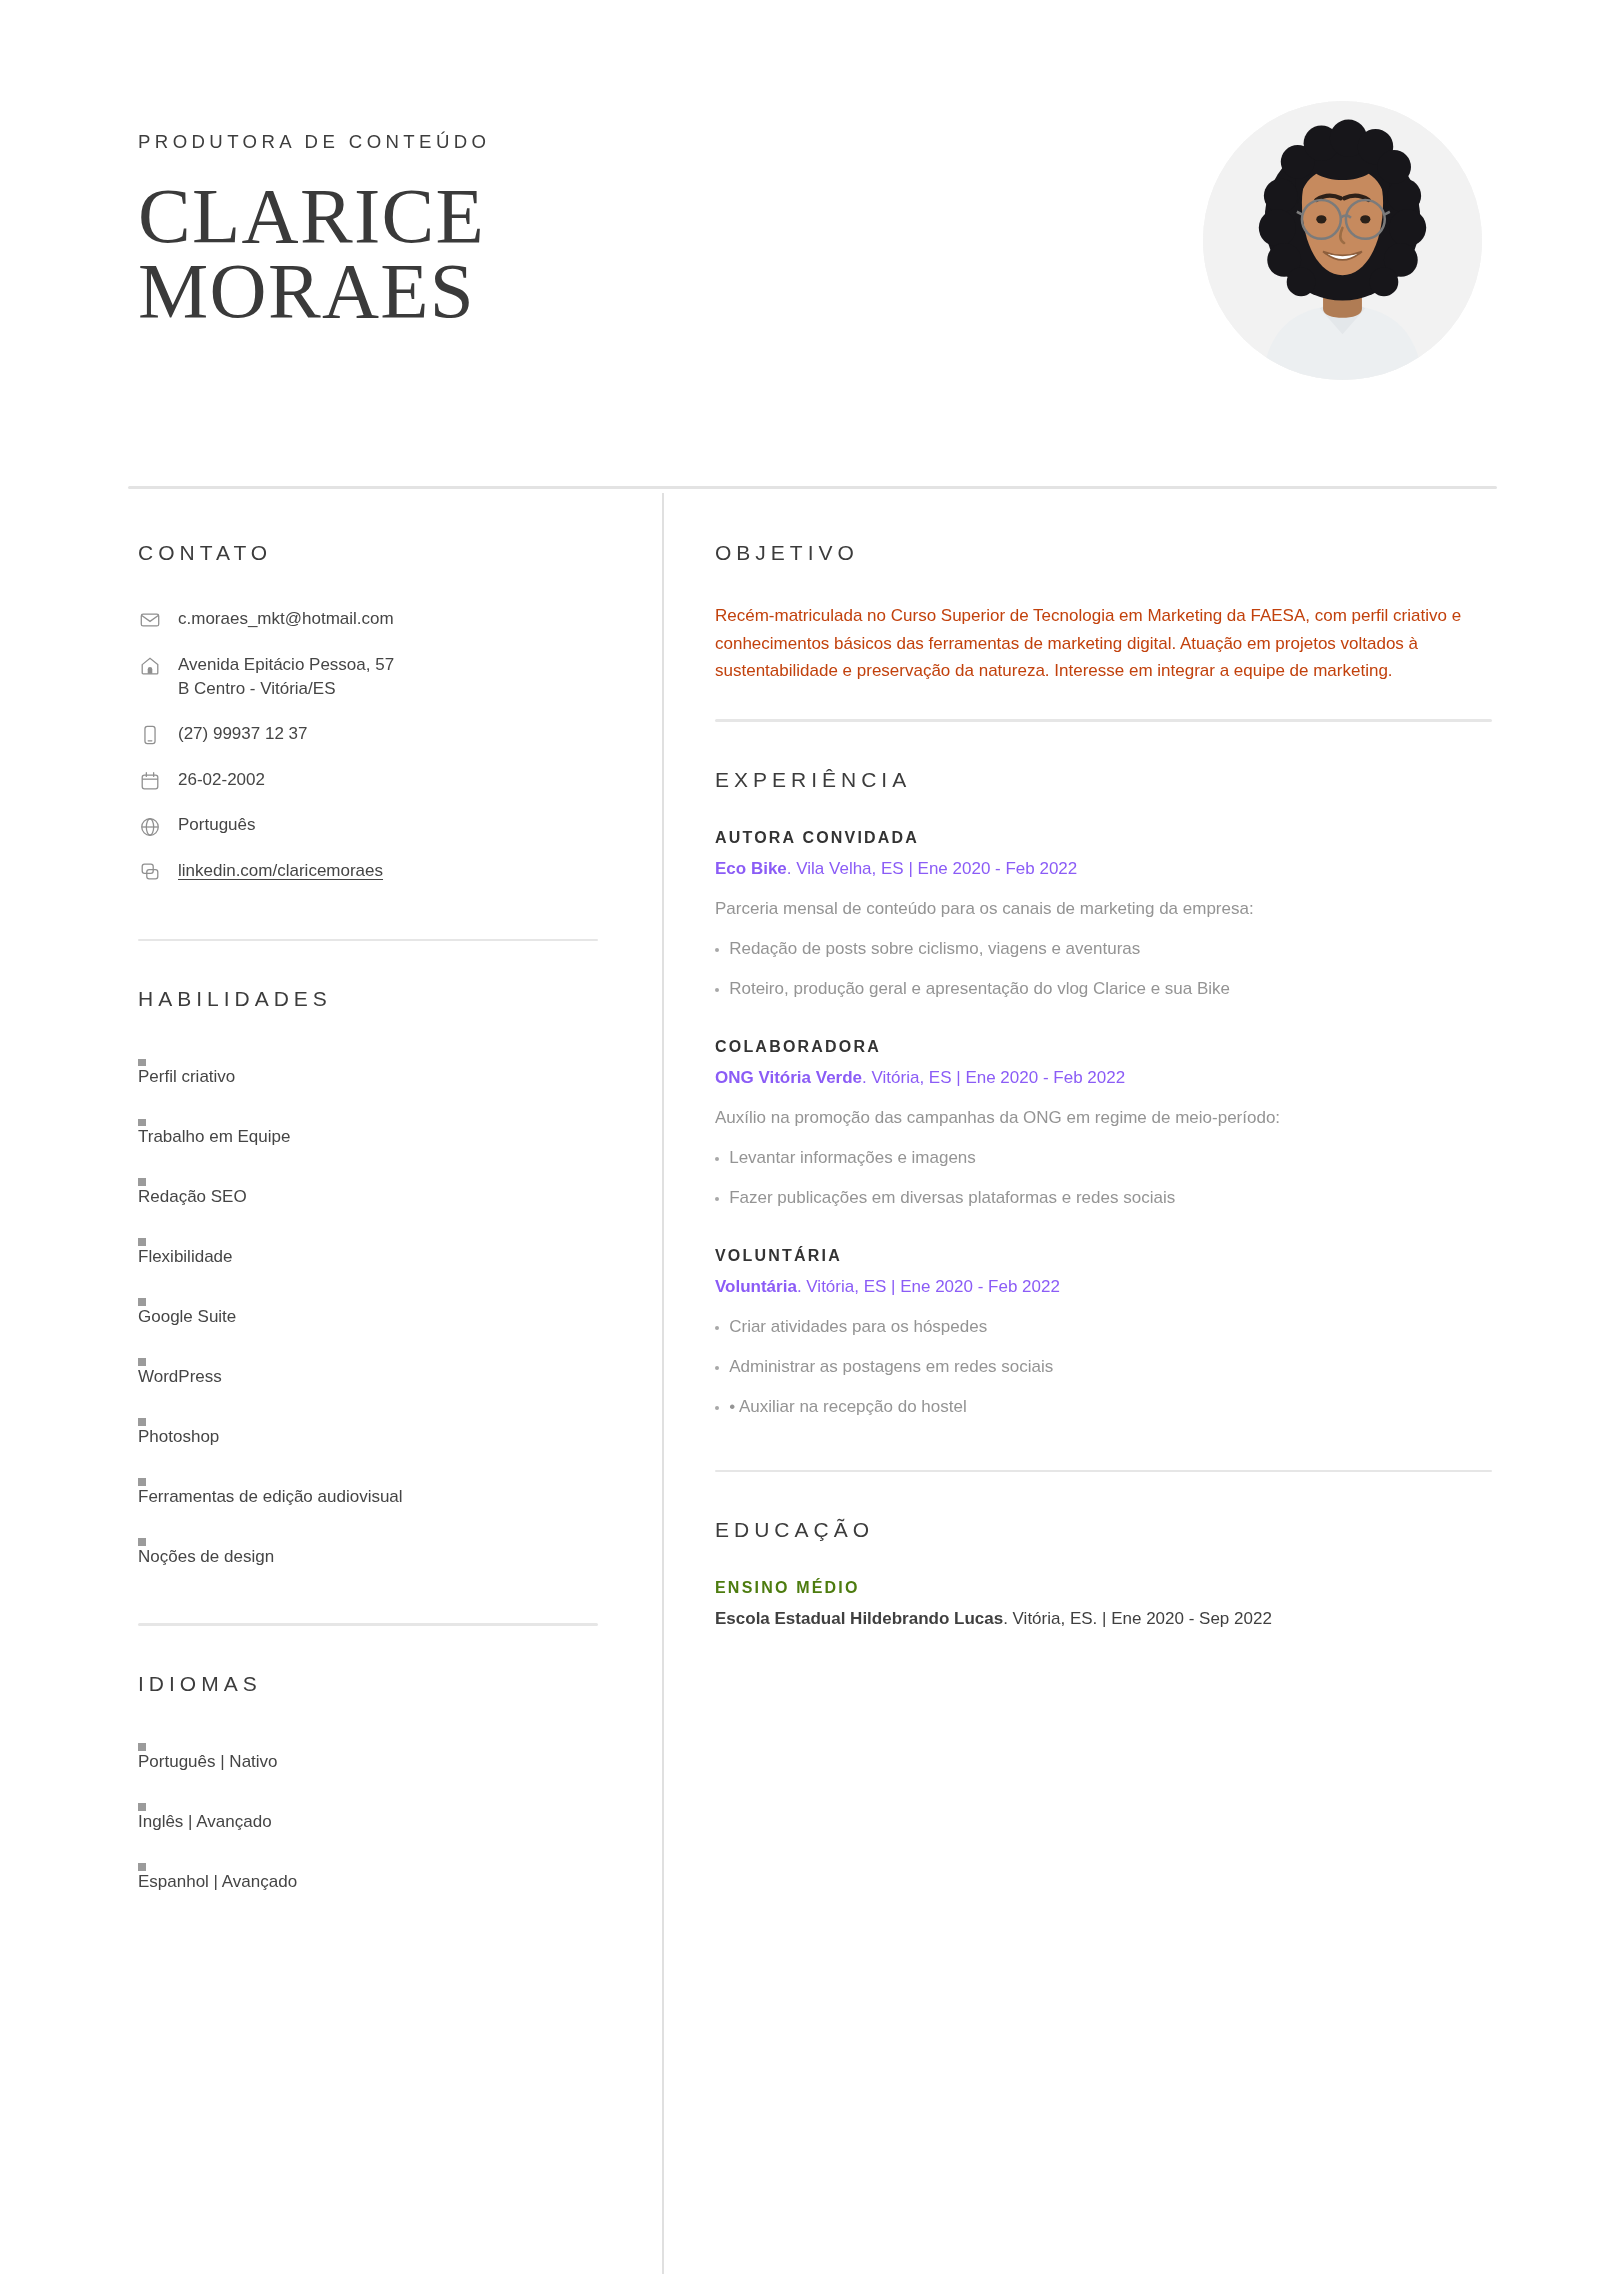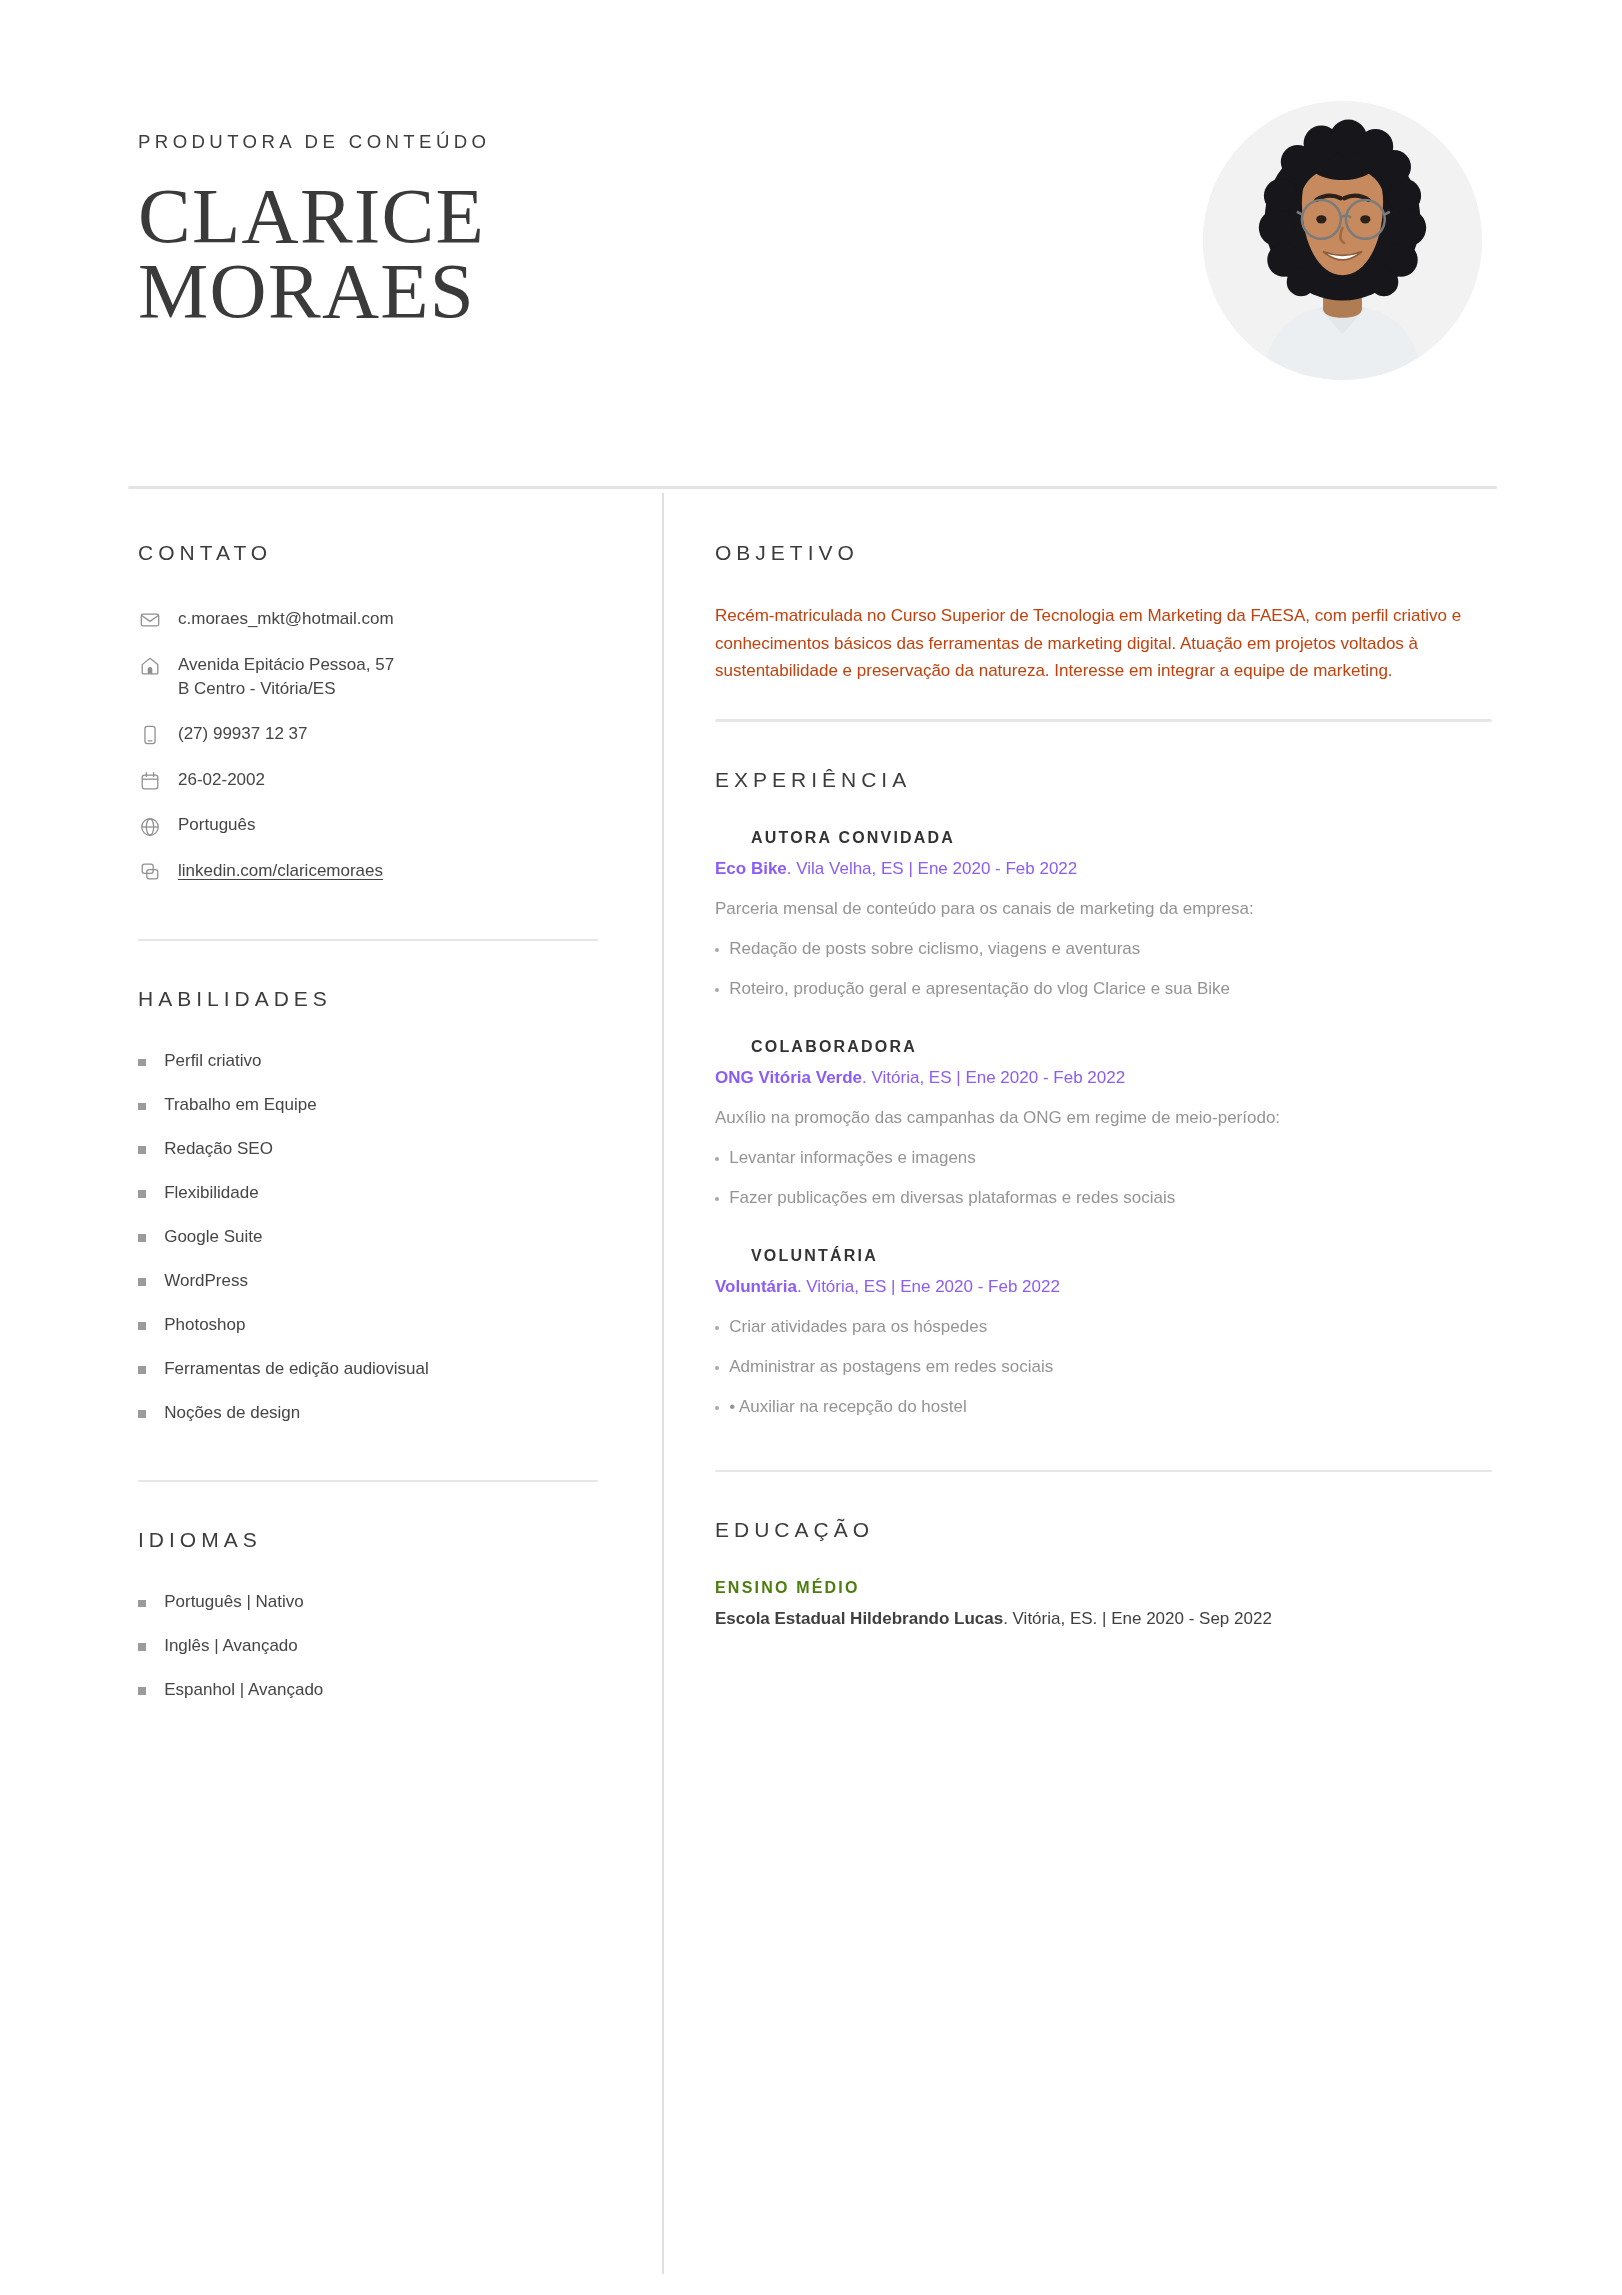--- a/index.html
+++ b/index.html
@@ -127,20 +127,21 @@
     text-decoration:underline;
     text-underline-offset:2.5px;
   }
 
   
   .sq-list { margin-top:39px; }
   .sq-item {
     display:flex;
     align-items:flex-start;
     margin-bottom:21px;
+    flex-direction:column;
   }
   .sq-item .sq {
     width:7.6px; height:7.6px;
     min-width:7.6px;
     background:#9b9b9b;
     margin-right:18.6px;
     margin-top:8.4px;
   }
   .sq-item .sq-label {
     font-size:17px;
@@ -160,21 +161,20 @@
   .exp-entry { margin-top:37px; }
   .exp-entry:first-of-type { margin-top:41px; }
 
   .exp-role {
     font-size:16px;
     font-weight:bold;
     letter-spacing:2.2px;
     color:#333333;
     text-transform:uppercase;
     margin-bottom:12px;
-    margin-left:36px;
   }
   .exp-meta {
     font-size:17px;
     color:#8b5cf6;
     margin-bottom:18.6px;
   }
   .exp-meta b { font-weight:bold; }
 
   .exp-desc {
     font-size:17px;

